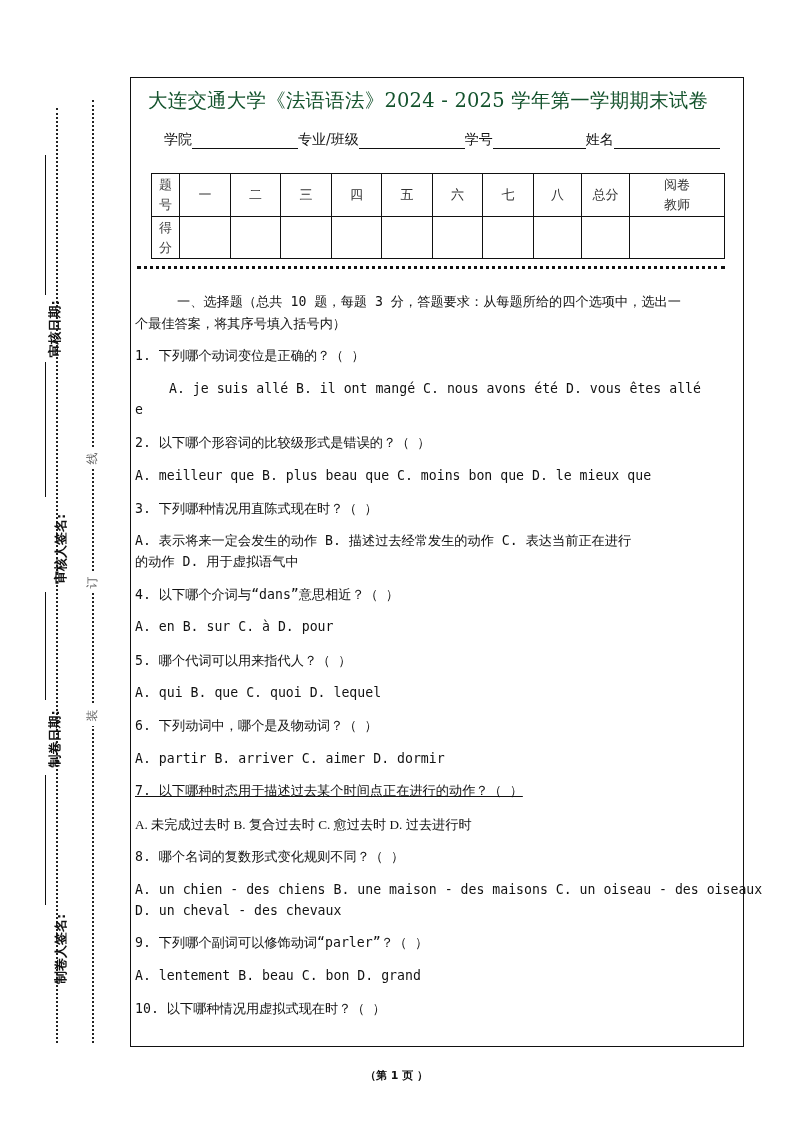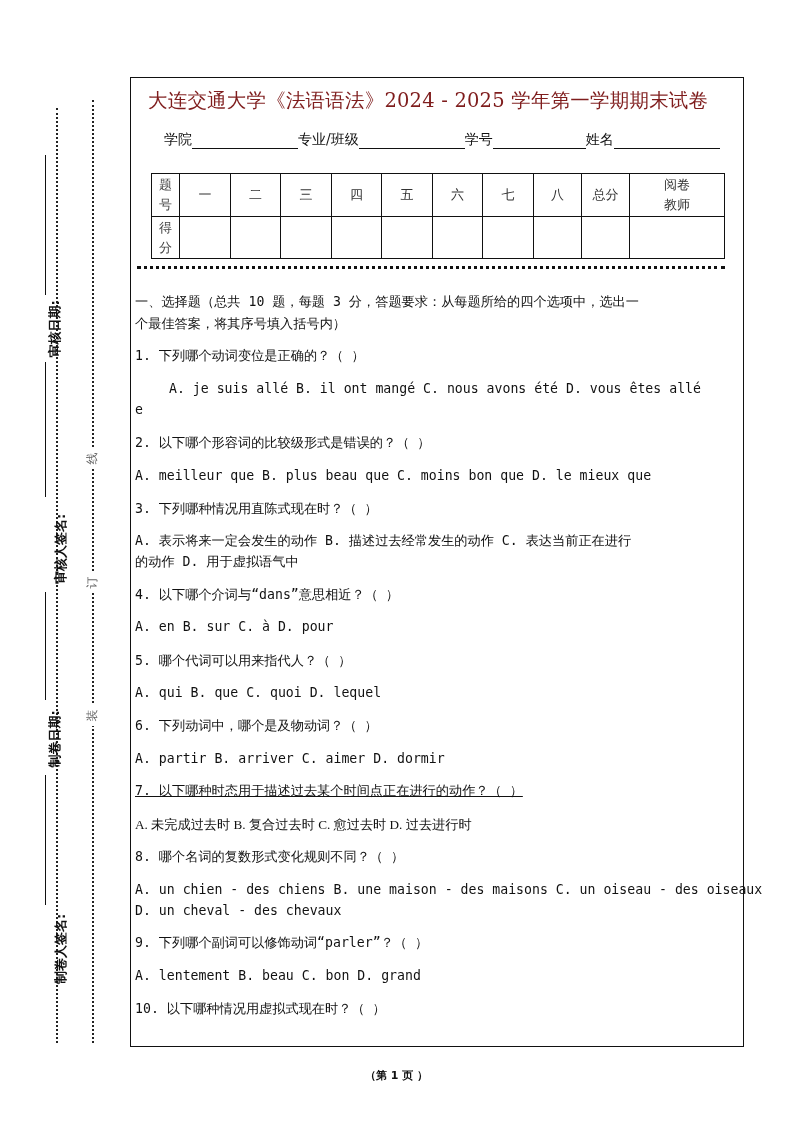--- a/index.html
+++ b/index.html
@@ -1,21 +1,21 @@
 <!DOCTYPE html>
 <html><head>
 <meta charset="utf-8">
 <style>
   html, body { margin:0; padding:0; background:#ffffff; }
   body { width:793px; height:1122px; position:relative; overflow:hidden;
          font-family:"DejaVu Sans", "Liberation Sans", sans-serif; color:#111; }
   .page-frame { position:absolute; left:130px; top:77px; width:614px; height:970px;
                 border:1.3px solid #111; box-sizing:border-box; }
   .title { position:absolute; left:148px; top:87px; width:585px; font-family:"DejaVu Serif","Liberation Serif",serif;
-           font-size:19.5px; letter-spacing:0.2px; white-space:nowrap; color:#7f1d1d; }
+           font-size:19.5px; letter-spacing:0.2px; white-space:nowrap; color:#14532d; }
   .info-row { position:absolute; top:131px; left:164px; font-family:"DejaVu Serif","Liberation Serif",serif; font-size:14px; white-space:nowrap; }
   .info-row .lbl { display:inline-block; vertical-align:bottom; }
   .info-row .blank { display:inline-block; border-bottom:1px solid #111; height:14px; vertical-align:bottom; }
   table.score { position:absolute; left:151px; top:173px; border-collapse:collapse;
                 font-family:"DejaVu Serif","Liberation Serif",serif; font-size:13px; color:#333; }
   table.score td { border:1px solid #111; text-align:center; padding:0; line-height:20px; }
   table.score tr.r1 td { height:42px; }
   table.score tr.r2 td { height:41px; }
   .vchar { line-height:20px; color:#444; }
   .dotted-sep { position:absolute; left:137px; top:266px; width:588px; height:0;
@@ -95,21 +95,21 @@
     <td></td>
     <td></td>
     <td></td>
   </tr>
 </tbody>
   </table>
 
 <div class="dotted-sep"></div>
 
 <div class="content">
-  <div class="line" style="top:3px;">一、选择题（总共 10 题，每题 3 分，答题要求：从每题所给的四个选项中，选出一</div>
+  <div class="line" style="top:3px;margin-left:42px;">一、选择题（总共 10 题，每题 3 分，答题要求：从每题所给的四个选项中，选出一</div>
   <div class="line" style="top:25px;">个最佳答案，将其序号填入括号内）</div>
 
   <div class="line" style="top:57px;">1. 下列哪个动词变位是正确的？（  ）</div>
   <div class="line" style="top:91px;margin-left:34px;">A. je suis allé  B. il ont mangé  C. nous avons été  D. vous êtes allé</div>
   <div class="line" style="top:112px;">e</div>
 
   <div class="line" style="top:144px;">2. 以下哪个形容词的比较级形式是错误的？（  ）</div>
   <div class="line" style="top:178px;">A. meilleur que  B. plus beau que  C. moins bon que  D. le mieux que</div>
 
   <div class="line" style="top:210px;">3. 下列哪种情况用直陈式现在时？（  ）</div>

